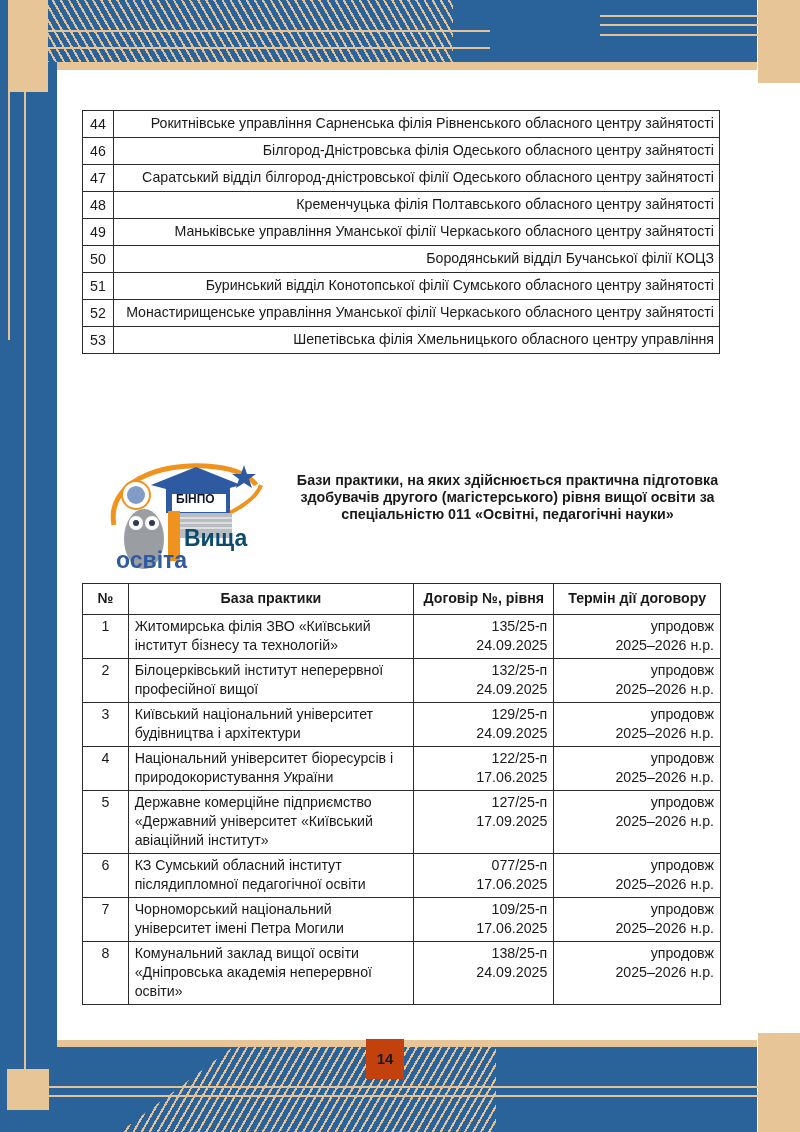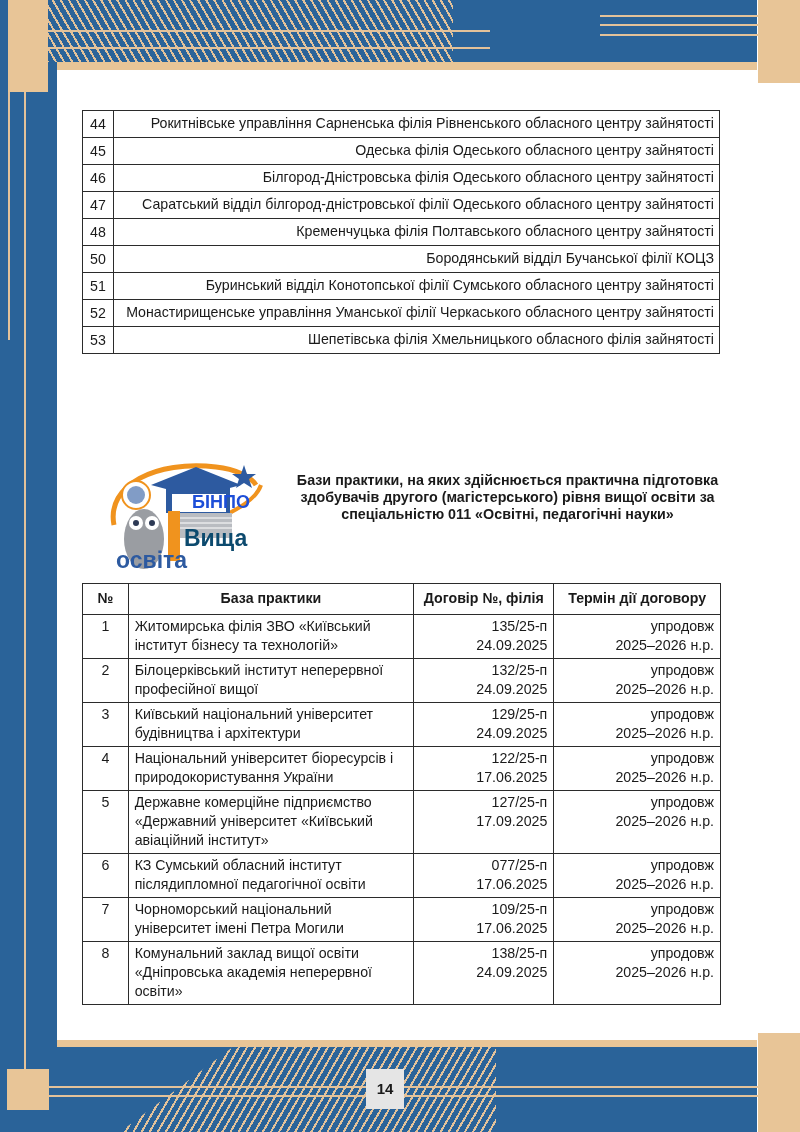--- a/index.html
+++ b/index.html
@@ -35,21 +35,21 @@
   .heading { position: absolute; left: 285px; top: 472px; width: 445px; text-align: center; font-weight: bold; font-size: 14.3px; line-height: 17px; }
 
   
   .t2 { position: absolute; left: 82px; top: 583px; width: 639px; font-size: 14.2px; line-height: 19px; }
   .t2 th, .t2 td { border: 1.5px solid #2b2b2b; padding: 2px 6px 3px 6px; vertical-align: top; }
   .t2 th { font-weight: bold; height: 25px; vertical-align: middle; text-align: center; }
   .t2 td.c { text-align: right; }
   .t2 td.n { text-align: center; }
   .col-n { width: 30px; } .col-b { width: 256px; } .col-d { width: 119px; } .col-t { width: 144px; }
 
-  .page-num { position: absolute; left: 366px; top: 1069px; width: 38px; height: 40px; background: #e5e5e5; text-align: center; line-height: 40px; font-weight: bold; font-size: 15px; color: #1a1a1a; }
+  .page-num { position: absolute; left: 366px; top: 1039px; width: 38px; height: 40px; background: #c2410c; text-align: center; line-height: 40px; font-weight: bold; font-size: 15px; color: #1a1a1a; }
 </style>
 </head>
 <body>
 
 <div class="deco blue" style="left:0;top:0;width:57px;height:1132px;"></div>
 <div class="deco blue" style="left:0;top:0;width:800px;height:62px;"></div>
 <div class="deco blue" style="left:0;top:1045px;width:760px;height:87px;"></div>
 <div class="deco" style="left:757px;top:0;width:43px;height:1132px;background:#fff;"></div>
 <div class="stripes-top"></div>
 <div class="stripes-bottom"></div>
@@ -71,50 +71,50 @@
 
 <div class="page-white"></div>
 
 <table class="t1">
   <tbody id="t1body">
       <tr>
         <td class="num">44</td>
         <td>Рокитнівське управління Сарненська філія Рівненського обласного центру зайнятості</td>
       </tr>
       <tr>
-        <td class="num">45</td>
-        <td>Одеська філія Одеського обласного центру зайнятості</td>
-      </tr>
-      <tr>
         <td class="num">46</td>
         <td>Білгород-Дністровська філія Одеського обласного центру зайнятості</td>
       </tr>
       <tr>
         <td class="num">47</td>
         <td>Саратський відділ білгород-дністровської філії Одеського обласного центру зай­нятості</td>
       </tr>
       <tr>
         <td class="num">48</td>
         <td>Кременчуцька філія Полтавського обласного центру зайнятості</td>
       </tr>
       <tr>
+        <td class="num">49</td>
+        <td>Маньківське управління Уманської філії Черкаського обласного центру зайнятості</td>
+      </tr>
+      <tr>
         <td class="num">50</td>
         <td>Бородянський відділ Бучанської філії КОЦЗ</td>
       </tr>
       <tr>
         <td class="num">51</td>
         <td>Буринський відділ Конотопської філії Сумського обласного центру зайнятості</td>
       </tr>
       <tr>
         <td class="num">52</td>
         <td>Монастирищенське управління Уманської філії Черкаського обласного центру зайнятості</td>
       </tr>
       <tr>
         <td class="num">53</td>
-        <td>Шепетівська філія Хмельницького обласного філія зайнятості</td>
+        <td>Шепетівська філія Хмельницького обласного центру управління</td>
       </tr>
     </tbody>
 </table>
 
 <div class="logo">
   <svg width="172" height="120" viewBox="0 0 172 120">
     <path d="M18,70 C10,30 60,5 120,12 C140,14 155,22 160,30" stroke="#f0931e" stroke-width="5" fill="none"></path>
     <path d="M120,65 C140,55 160,45 165,30" stroke="#f0931e" stroke-width="4" fill="none"></path>
     <circle cx="40" cy="40" r="14" fill="#fff" stroke="#f0931e" stroke-width="2"></circle>
     <circle cx="40" cy="40" r="9" fill="#2d5aa0" opacity="0.6"></circle>
@@ -130,33 +130,33 @@
     <line x1="82" y1="73" x2="136" y2="73" stroke="#fff" stroke-width="1"></line>
     <rect x="72" y="56" width="12" height="50" fill="#f0931e"></rect>
     <g>
       <ellipse cx="48" cy="84" rx="20" ry="30" fill="#9a9da2"></ellipse>
       <circle cx="40" cy="68" r="7" fill="#fff"></circle>
       <circle cx="56" cy="68" r="7" fill="#fff"></circle>
       <circle cx="40" cy="68" r="3" fill="#2d3a55"></circle>
       <circle cx="56" cy="68" r="3" fill="#2d3a55"></circle>
     </g>
   </svg>
-  <span style="position:absolute;left:80px;top:37px;font-weight:bold;font-size:18px;color:#1d4ed8;margin-left:16px;">БІНПО</span>
+  <span style="position:absolute;left:80px;top:37px;font-weight:bold;font-size:12px;color:#0f172a;">БІНПО</span>
   <span style="position:absolute;left:88px;top:70px;font-weight:bold;font-size:23px;color:#0c4a6e;">Вища</span>
   <span style="position:absolute;left:20px;top:92px;font-weight:bold;font-size:23px;color:#2d5aa0;">освіта</span>
 </div>
 
 <div class="heading">Бази практики, на яких здійснюється практична підготовка здобувачів другого (магістерського) рівня вищої освіти за спеціальністю 011 «Освітні, педагогічні науки»</div>
 
 <table class="t2">
   <thead>
     <tr>
       <th class="col-n">№</th>
       <th class="col-b">База практики</th>
-      <th class="col-d">Договір №, філія</th>
+      <th class="col-d">Договір №, рівня</th>
       <th class="col-t">Термін дії договору</th>
     </tr>
   </thead>
   <tbody id="t2body">
       <tr>
         <td class="n">
           <div>1</div>
         </td>
         <td>
           <div>Житомирська філія ЗВО «Київський інститут бізнесу та технологій»</div>

